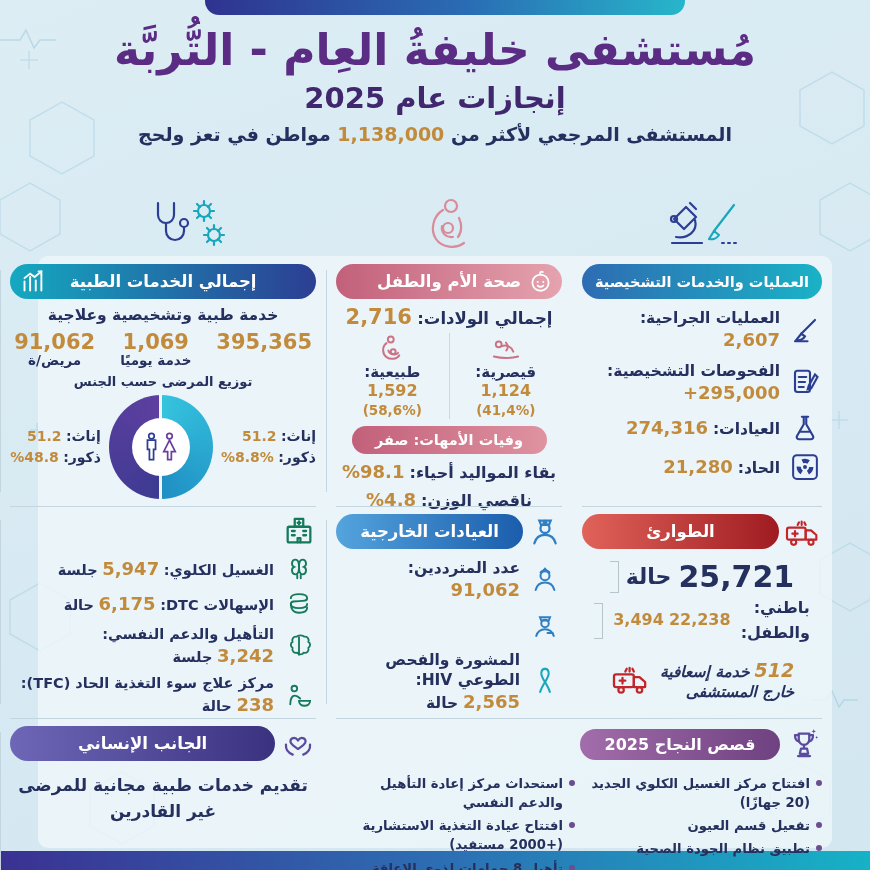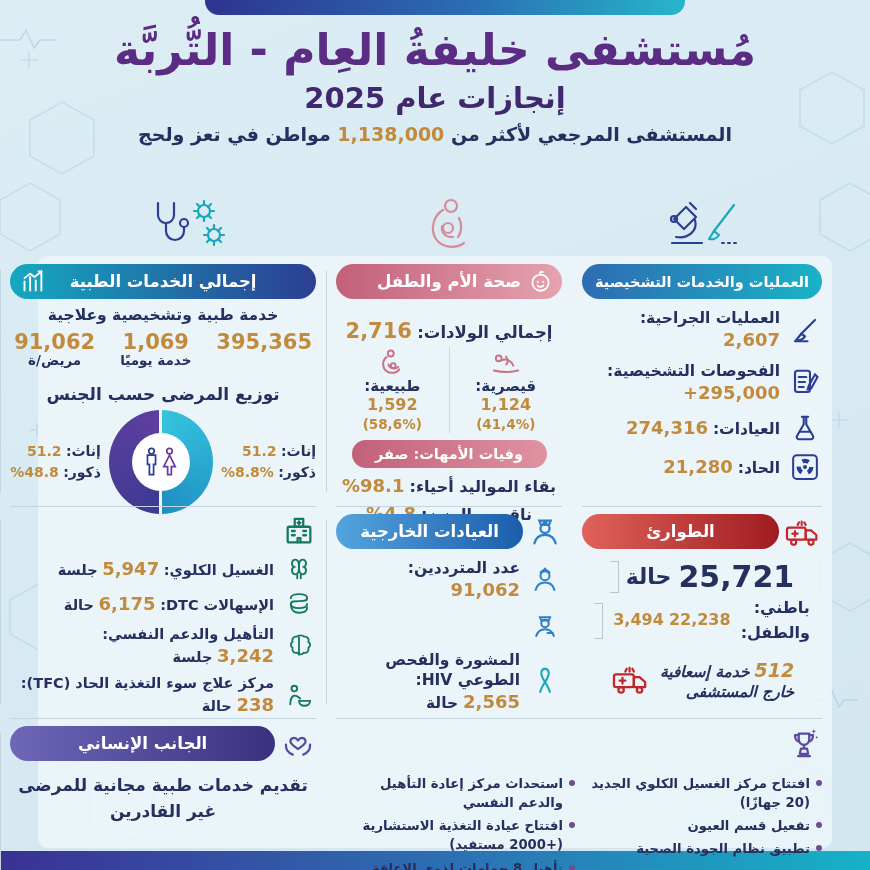--- a/index.html
+++ b/index.html
@@ -44,30 +44,30 @@
   .g-human{background:linear-gradient(90deg,#6e67b8,#3a327f);}
   
   .lbl{color:#25305e;font-weight:bold;}
   .val{color:#c28b3b;font-weight:bold;}
   
   .sub-title{text-align:center;font-size:15.5px;margin-top:7px;}
   .stats3{display:flex;justify-content:space-between;padding:6px 4px 0;}
   .stat{text-align:center;min-width:64px;}
   .stat .v{font-size:21px;}
   .stat .l{font-size:13.5px;margin-top:-2px;}
-  .gender-title{text-align:center;font-size:17px;margin-top:16px;}
+  .gender-title{text-align:center;font-size:13px;margin-top:6px;}
   .gender-row{display:flex;align-items:center;justify-content:center;gap:8px;margin-top:6px;}
   .gender-lbl{font-size:14px;line-height:1.5;white-space:nowrap;}
   .donut{position:relative;width:104px;height:104px;border-radius:50%;flex:0 0 auto;
     background:conic-gradient(from 0deg,#35c4de 0%,#1f8fc4 50%,#3d3a92 50%,#5e3fa0 100%);}
   .donut::before{content:"";position:absolute;left:50%;top:-2px;bottom:-2px;width:3px;margin-left:-1.5px;background:#eef6fa;}
   .hole{position:absolute;left:50%;top:50%;width:58px;height:58px;margin:-29px 0 0 -29px;border-radius:50%;
     background:#fff;display:flex;align-items:center;justify-content:center;gap:2px;}
   
-  .mc-total{text-align:center;font-size:16.5px;margin-top:20px;}
+  .mc-total{text-align:center;font-size:16.5px;margin-top:6px;}
   .mc-total .val{font-size:21px;}
   .mc-cols{display:flex;margin-top:4px;}
   .mc-col{flex:1;text-align:center;}
   .mc-col:first-child{border-left:1px solid #c9d9e1;}
   .mc-col .ic{display:flex;justify-content:center;}
   .mc-col .l{font-size:15px;}
   .mc-col .v{font-size:16px;}
   .mc-pill{margin:7px auto 0;width:195px;height:28px;border-radius:14px;display:flex;align-items:center;justify-content:center;
     color:#fff;font-weight:bold;font-size:14.5px;background:linear-gradient(90deg,#c2607a,#df93a1);}
   .mc-line{text-align:center;font-size:16px;margin-top:7px;}
@@ -500,20 +500,21 @@
       <div class="suc-head">
         <span class="t-purple">
           <svg width="36" height="36" viewBox="0 0 24 24" fill="none" stroke="currentColor" stroke-width="1.5" stroke-linecap="round" stroke-linejoin="round">
               <path d="M8.5 5h7v4a3.5 3.5 0 0 1-7 0z"></path>
               <path d="M8.5 6H6c0 2.6 1.2 4 2.5 4.2M15.5 6H18c0 2.6-1.2 4-2.5 4.2"></path>
               <path d="M12 12.5v2.5M10 15h4l.8 3.5H9.2z"></path>
               <path d="M8 20h8"></path>
               <path d="M18.5 2l.4 1.2L20 3.6l-1.1.4-.4 1.2-.4-1.2-1.1-.4 1.1-.4zM20.5 6.5l.3.8.8.3-.8.3-.3.8-.3-.8-.8-.3.8-.3z" fill="currentColor" stroke="none"></path>
             </svg>
         </span>
+        <div class="suc-pill">قصص النجاح 2025</div>
         <div style="flex:1"></div>
       </div>
       <div class="suc-cols">
         <div class="suc-col">
           <div class="bullet">
               <span class="dot"></span>
               <span>افتتاح مركز الغسيل الكلوي الجديد (20 جهازًا)</span>
             </div>
           <div class="bullet">
               <span class="dot"></span>

